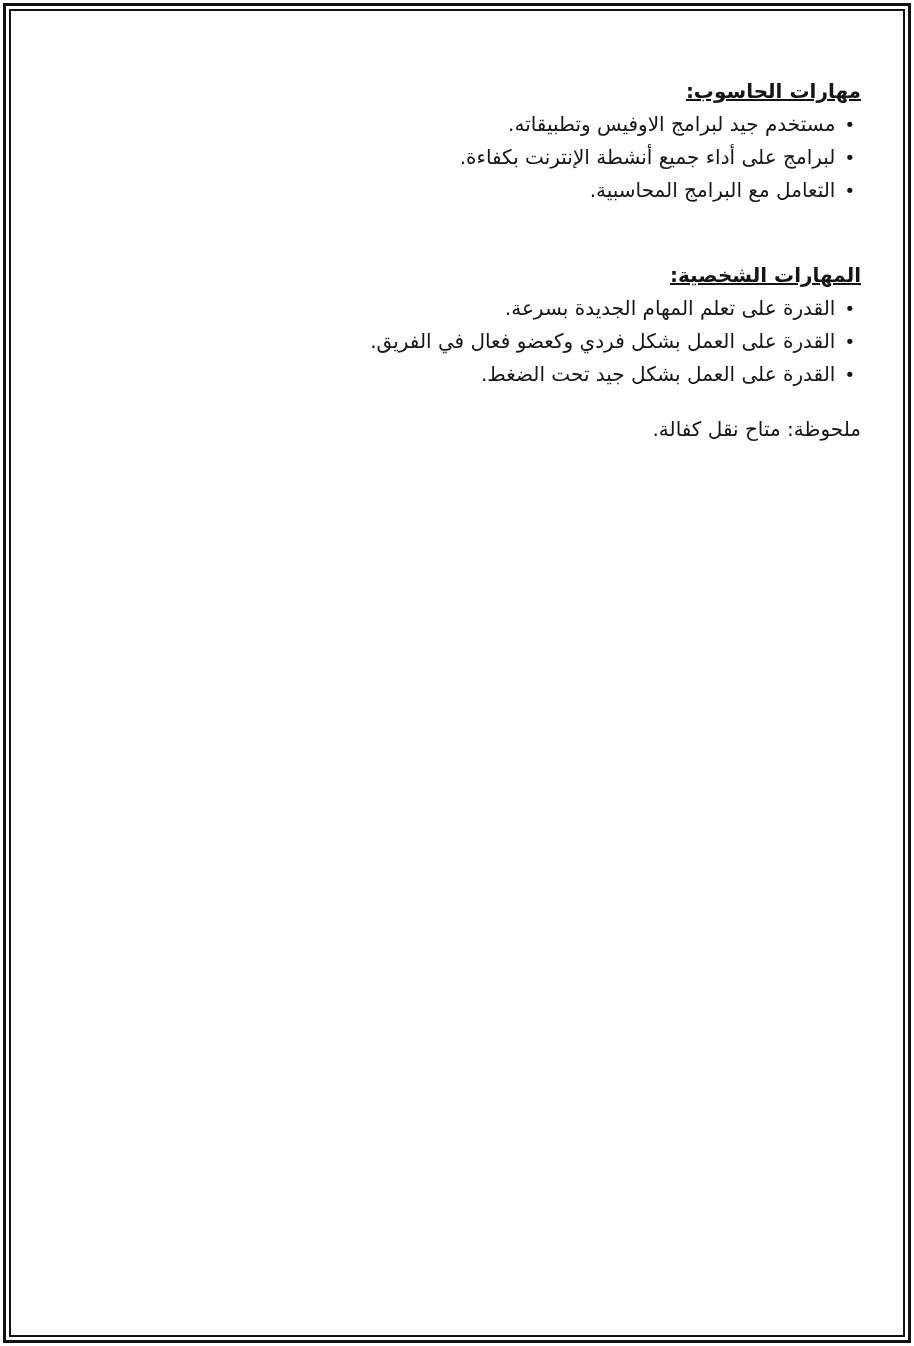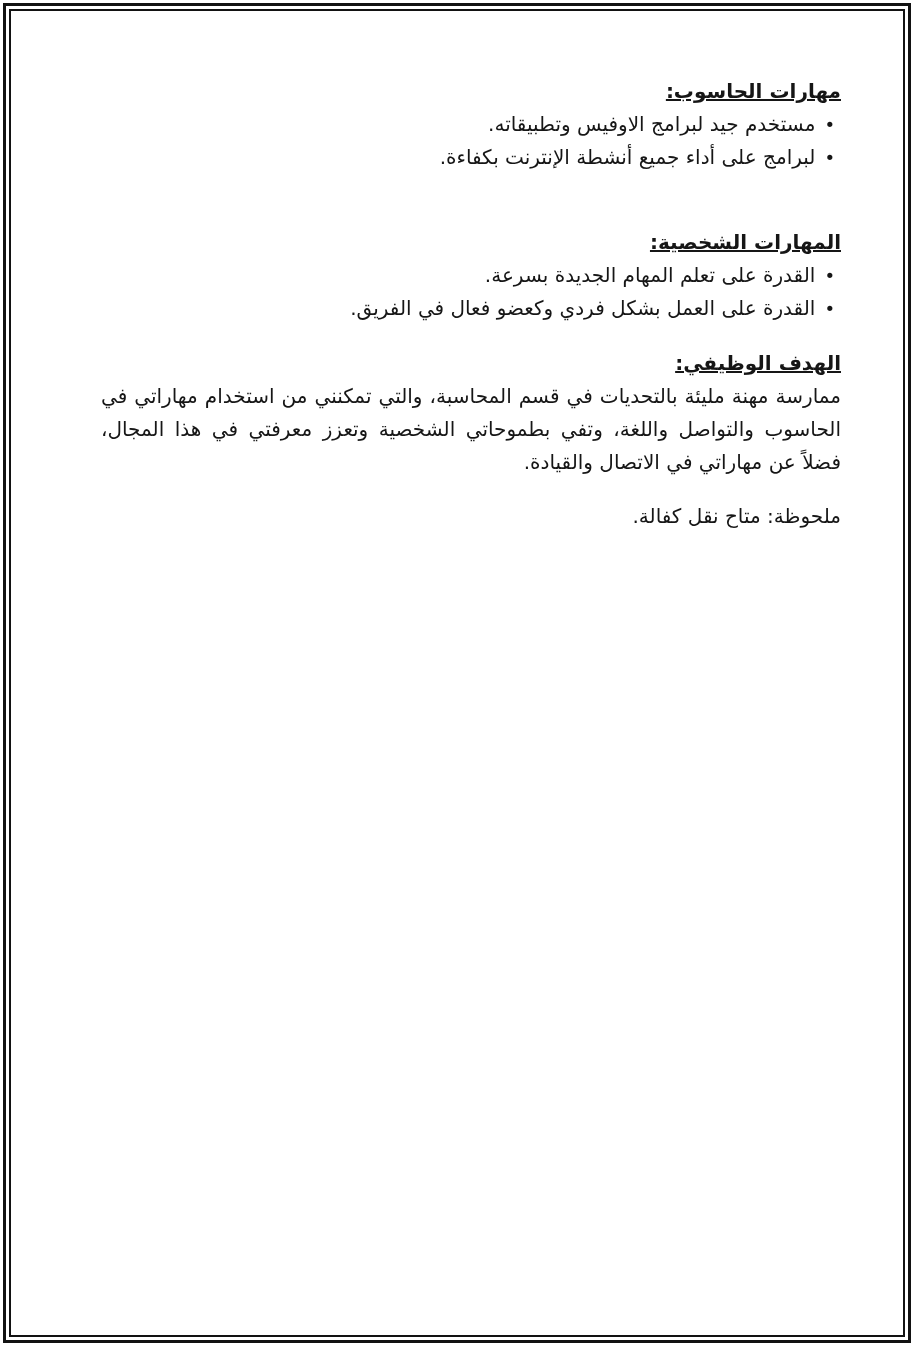--- a/index.html
+++ b/index.html
@@ -21,21 +21,21 @@
     border: 3px solid #121212;
   }
   .inner-frame {
     position: absolute;
     top: 3px; left: 3px; right: 3px; bottom: 3px;
     border: 2px solid #121212;
   }
   .content {
     position: absolute;
     top: 0; left: 0; right: 0; bottom: 0;
-    padding: 64px 62px 0 90px;
+    padding: 64px 42px 0 90px;
     direction: rtl;
     text-align: right;
     font-size: 20px;
     line-height: 33px;
     overflow: hidden;
   }
   .section-heading {
     font-size: 20px;
     font-weight: bold;
     text-decoration: underline;
@@ -72,37 +72,39 @@
 
       <section class="section-computer-skills">
         <h2 class="section-heading">مهارات الحاسوب:</h2>
         <div class="bullets">
           <div class="bullet-line">
             <span class="bullet-glyph">•</span><span>مستخدم جيد لبرامج الاوفيس وتطبيقاته.</span>
           </div>
           <div class="bullet-line">
             <span class="bullet-glyph">•</span><span>لبرامج على أداء جميع أنشطة الإنترنت بكفاءة.</span>
           </div>
+          <div class="bullet-line">
+            <span class="bullet-glyph">•</span><span>التعامل مع البرامج المحاسبية.</span>
+          </div>
         </div>
       </section>
 
       <section class="section-personal-skills">
         <h2 class="section-heading">المهارات الشخصية:</h2>
         <div class="bullets">
           <div class="bullet-line">
             <span class="bullet-glyph">•</span><span>القدرة على تعلم المهام الجديدة بسرعة.</span>
           </div>
           <div class="bullet-line">
             <span class="bullet-glyph">•</span><span>القدرة على العمل بشكل فردي وكعضو فعال في الفريق.</span>
           </div>
+          <div class="bullet-line">
+            <span class="bullet-glyph">•</span><span>القدرة على العمل بشكل جيد تحت الضغط.</span>
+          </div>
         </div>
       </section>
 
-      <section class="section-objective">
-        <h2 class="section-heading">الهدف الوظيفي:</h2>
-        <p class="objective-paragraph">ممارسة مهنة مليئة بالتحديات في قسم المحاسبة، والتي تمكنني من استخدام مهاراتي في الحاسوب والتواصل واللغة، وتفي بطموحاتي الشخصية وتعزز معرفتي في هذا المجال، فضلاً عن مهاراتي في الاتصال والقيادة.</p>
-      </section>
 
       <div class="note-line">ملحوظة: متاح نقل كفالة.</div>
 
     </div>
   </div>
 </div>
 
 </body></html>

